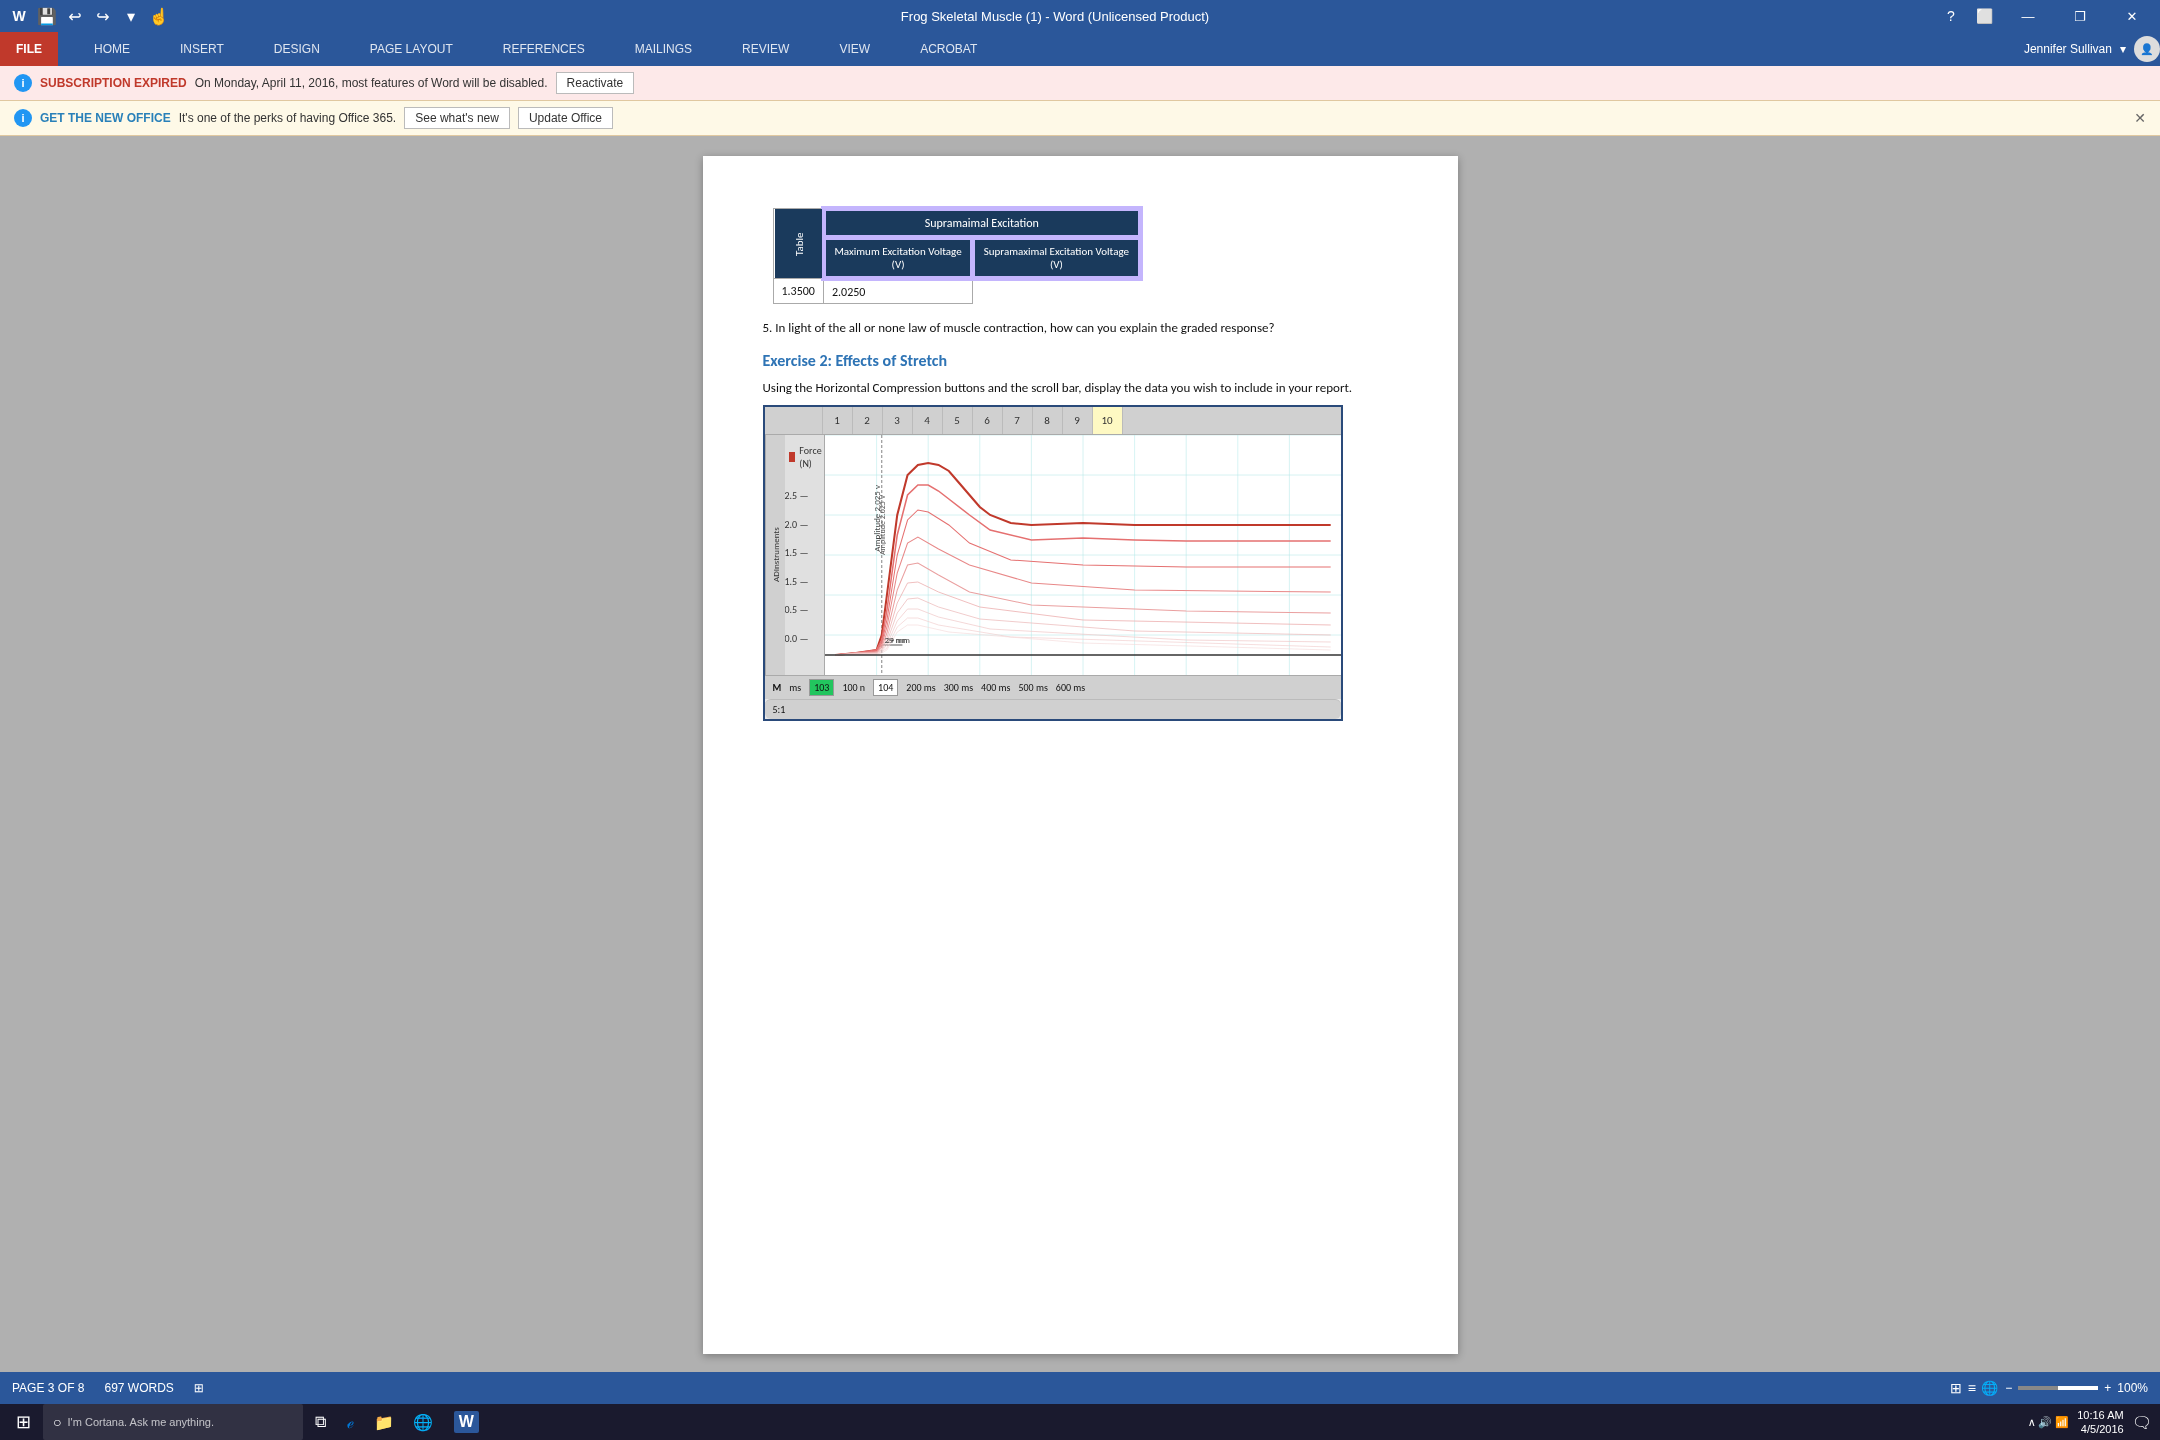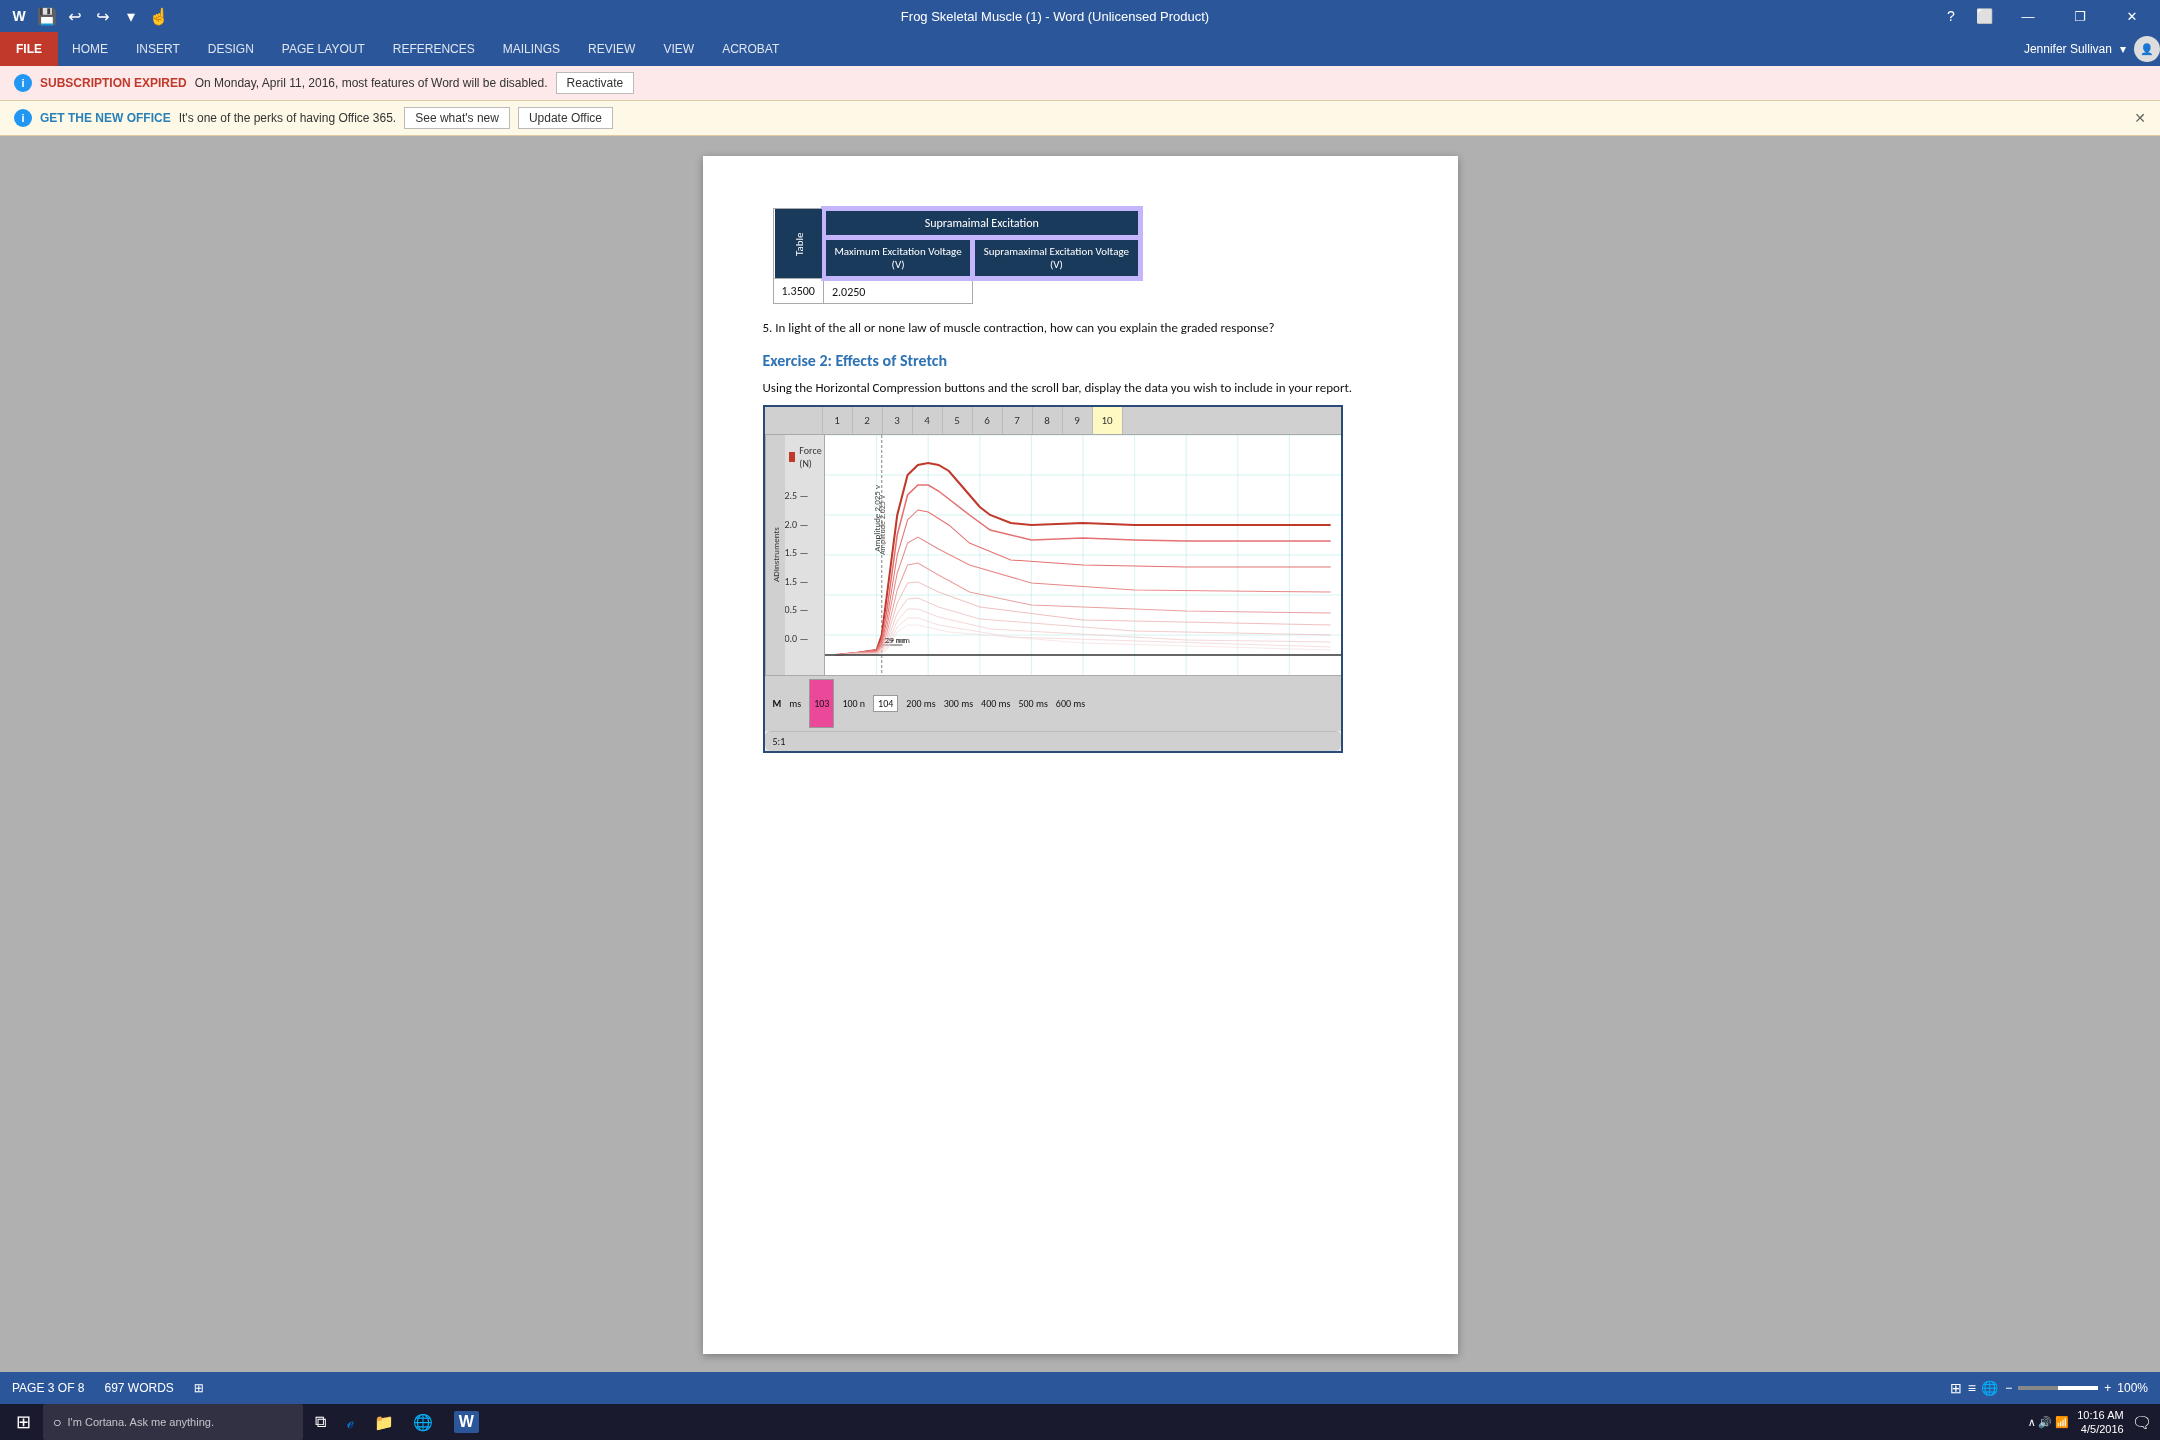--- a/index.html
+++ b/index.html
@@ -21,20 +21,21 @@
     .title-icon { width: 22px; height: 22px; display: flex; align-items: center; justify-content: center; font-size: 16px; cursor: pointer; }
     .win-btn { width: 40px; height: 32px; display: flex; align-items: center; justify-content: center; cursor: pointer; font-size: 13px; }
 
     
     #ribbon-tabs {
       background: #2b579a;
       height: 34px;
       display: flex;
       align-items: flex-end;
       padding-left: 0;
+      gap: 22px;
     }
     .ribbon-tab {
       padding: 6px 14px;
       font-size: 12px;
       color: rgba(255,255,255,0.85);
       cursor: pointer;
       height: 34px;
       display: flex;
       align-items: center;
     }
@@ -501,21 +502,21 @@
           </svg>
 
           <div style="position:absolute;top:50px;left:46px;writing-mode:vertical-rl;transform:rotate(180deg);font-size:9px;color:#444;">Amplitude 2.025 v</div>
           <div style="position:absolute;bottom:30px;left:60px;font-size:9px;color:#444;">29 mm</div>
         </div>
       </div>
 
       <div class="chart-footer">
         <span style="font-weight:bold;">M</span>
         <span>ms</span>
-        <span style="border:1px solid #999;padding:17px 4px;background:#ec4899;">103</span>
+        <span style="border:1px solid #999;padding:1px 4px;background:#22c55e;">103</span>
         <span>100 n</span>
         <span style="border:1px solid #999;padding:1px 4px;background:white;">104</span>
         <span>200 ms</span>
         <span>300 ms</span>
         <span>400 ms</span>
         <span>500 ms</span>
         <span>600 ms</span>
       </div>
       <div style="background:#d0d0d0;padding:3px 8px;font-size:10px;border-top:1px solid #bbb;border-radius:6px;">
         <span>5:1</span>

